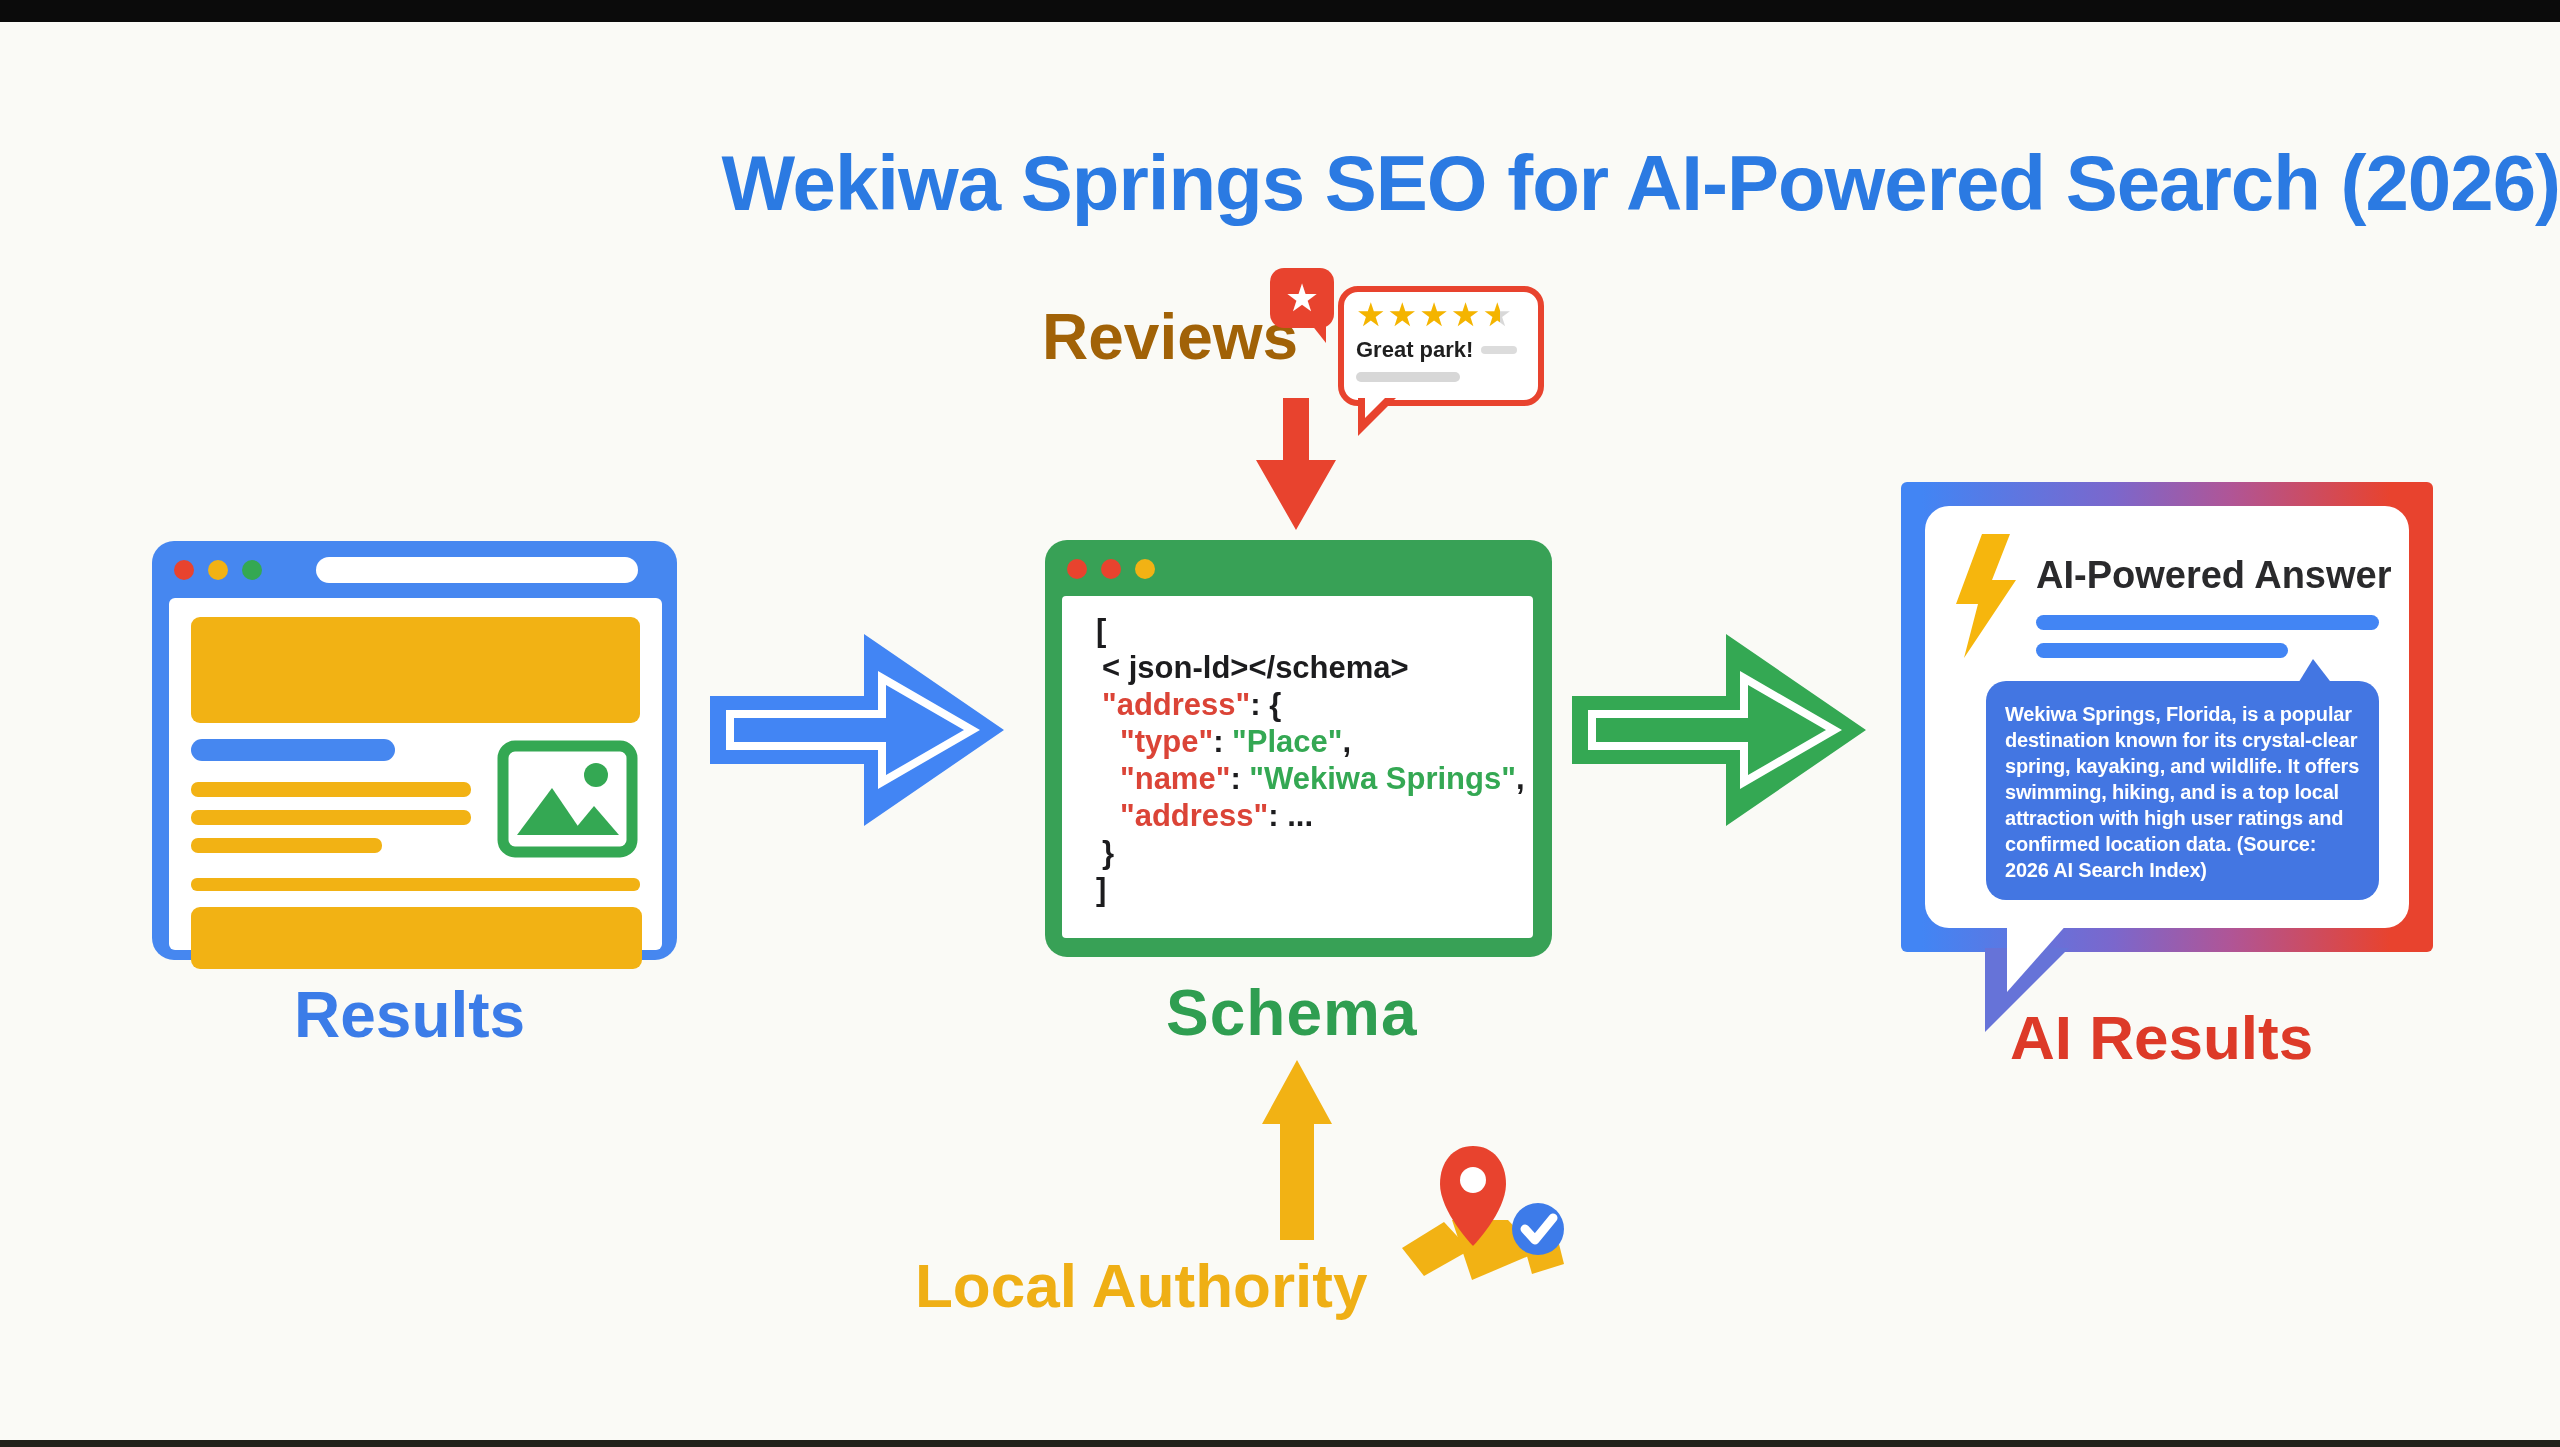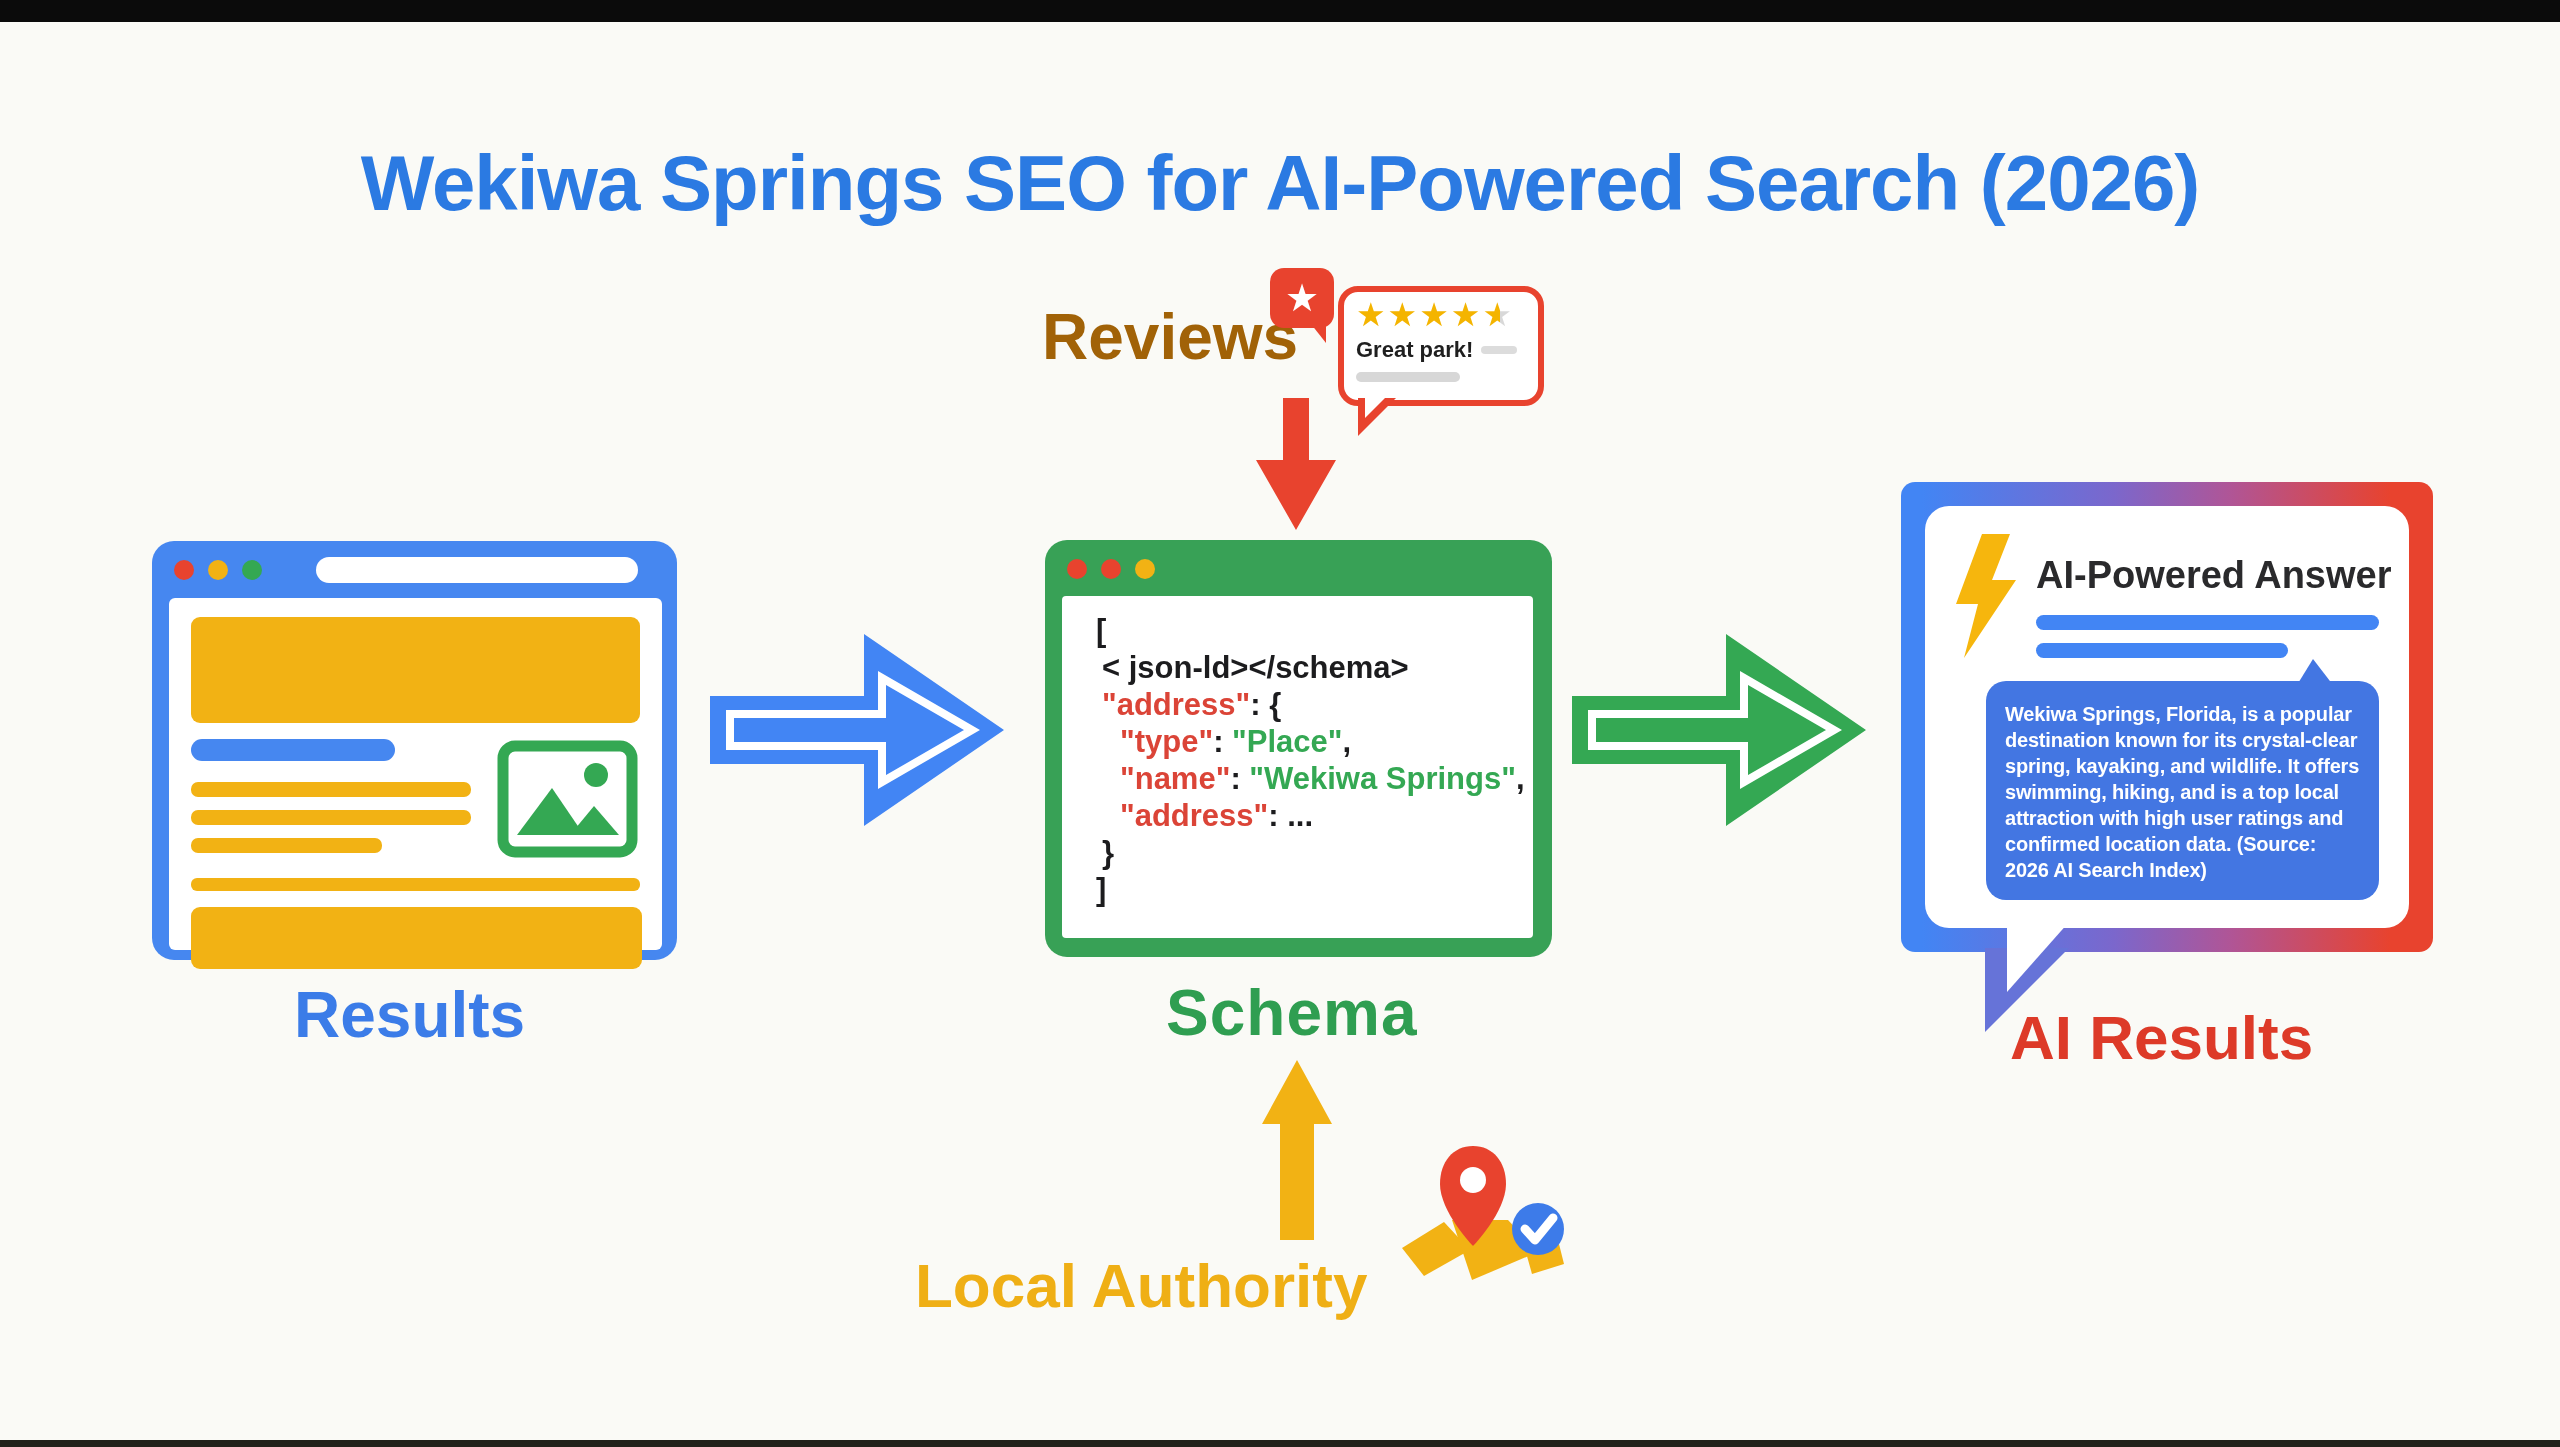--- a/index.html
+++ b/index.html
@@ -6,21 +6,21 @@
   .canvas{
     position:relative;width:2560px;height:1447px;overflow:hidden;
     background:#FAFAF6;
     font-family:"Liberation Sans", sans-serif;
   }
   .letterbox-top{position:absolute;left:0;top:0;width:2560px;height:22px;background:#0b0b0b;}
   .letterbox-bottom{position:absolute;left:0;bottom:0;width:2560px;height:7px;background:#22211a;}
 
   
   .page-title{
-    position:absolute;left:0;right:0;top:86px;text-align:center;
+    position:absolute;left:0;right:0;top:86px;text-align:right;
     font-size:78px;font-weight:bold;color:#2B7AE2;letter-spacing:-1px;
   }
 
   
   .reviews-label{position:absolute;left:1042px;top:300px;font-size:64px;font-weight:bold;color:#a16207;}
   .review-icon{
     position:absolute;left:1270px;top:268px;width:64px;height:60px;
     background:#E8432E;border-radius:14px;display:flex;align-items:center;justify-content:center;
   }
   .review-icon .star-white{color:#fff;font-size:38px;line-height:1;}
@@ -97,21 +97,21 @@
   .ai-results-label{left:2010px;top:1002px;font-size:62px;color:#DD3A28;text-align:right;}
   .local-authority-label{position:absolute;left:915px;top:1250px;font-size:62px;font-weight:bold;color:#EFAF15;}
 
   .flow-arrow{position:absolute;}
   .arrow-blue{left:704px;top:622px;color:#4285F4;}
   .arrow-green{left:1566px;top:622px;color:#34A853;}
 
   
   .ai-bubble{
     position:absolute;left:1901px;top:482px;width:532px;height:470px;box-sizing:border-box;
-    border-radius:14px;
+    border-radius:6px;
     background:linear-gradient(to right,#4285F4 4%,#7B67CC 40%,#B05596 62%,#E8432E 92%);
   }
   .ai-bubble .bubble-inner{position:absolute;inset:24px;background:#fff;border-radius:24px;}
   .bubble-tail-outer{
     position:absolute;left:84px;bottom:-80px;width:0;height:0;
     border-top:84px solid #6673D8;border-right:84px solid transparent;
   }
   .bubble-tail-inner{
     position:absolute;left:106px;bottom:-40px;width:0;height:0;
     border-top:70px solid #ffffff;border-right:62px solid transparent;

